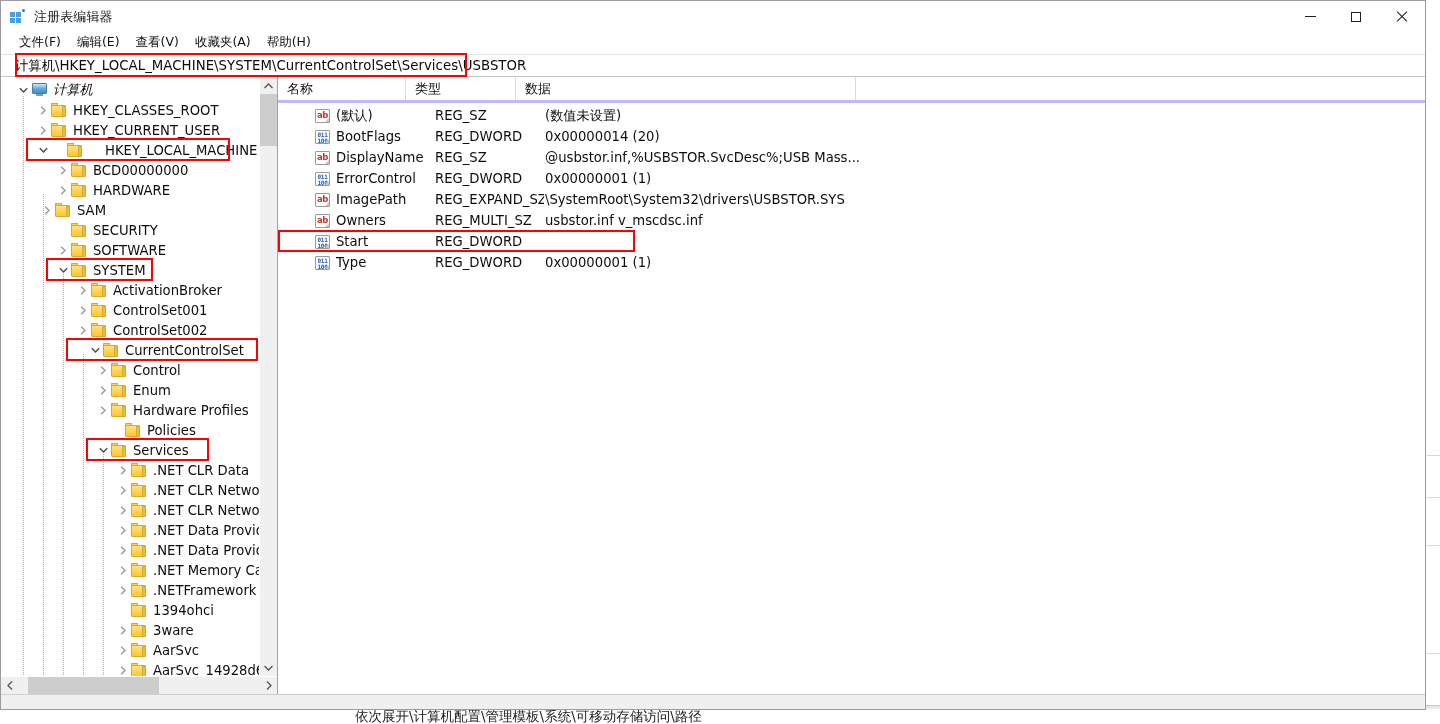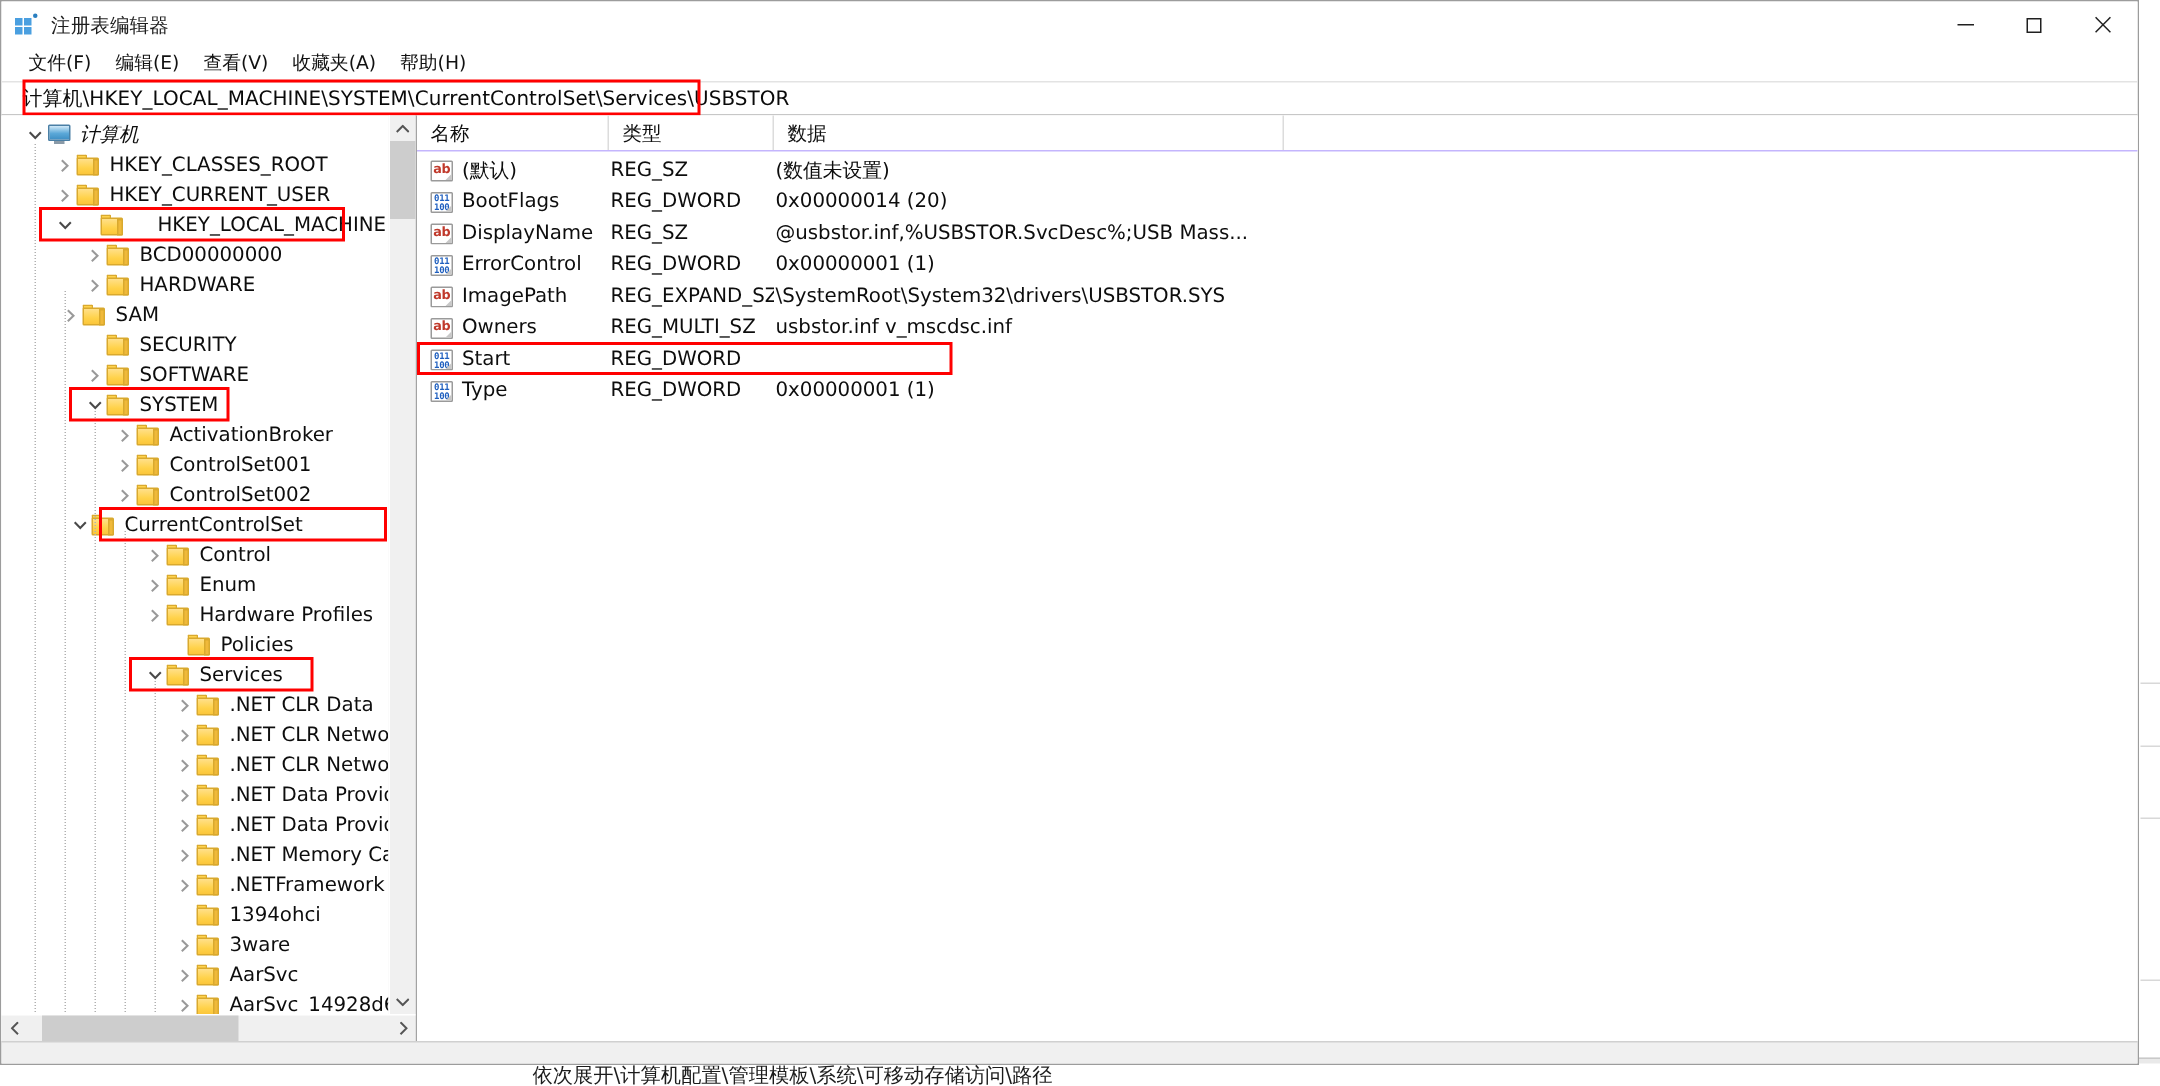--- a/index.html
+++ b/index.html
@@ -352,21 +352,21 @@
     background: #ffffff;
     display: flex;
     flex-direction: column;
     min-width: 0;
   }
   .list-header {
     height: 23px;
     min-height: 23px;
     display: flex;
     background: #ffffff;
-    border-bottom: 1px solid #c4b5fd;
+    border-bottom: 3px solid #c4b5fd;
     font-size: 13px;
     color: #0f0f0f;
     font-family: Liberation Sans, sans-serif;
   }
   .col-head {
     display: flex;
     align-items: center;
     padding-left: 9px;
     border-right: 1px solid #dcdcdc;
     box-sizing: border-box;
@@ -386,20 +386,21 @@
   }
   .list-row {
     height: 21px;
     display: flex;
     align-items: center;
     font-size: 13.2px;
     color: #0d0d0d;
     font-family: "DejaVu Sans", sans-serif;
     cursor: default;
     white-space: nowrap;
+    margin-left: 28px;
   }
   .cell-name {
     width: 128px;
     display: flex;
     align-items: center;
     padding-left: 9px;
     box-sizing: border-box;
     overflow: hidden;
   }
   .cell-type { width: 110px; padding-left: 1px; box-sizing: border-box; overflow: hidden; }
@@ -686,21 +687,21 @@
                     <path d="M1.2 0.8 L5 4.5 L1.2 8.2" fill="none" stroke="#9a9a9a" stroke-width="1.4"></path>
                   </svg>
                 </span>
                 <span class="folder">
                   <span class="tab"></span>
                   <span class="main"></span>
                   <span class="side"></span>
                 </span>
                 <span class="tree-label">ControlSet002</span>
               </div>
-              <div class="tree-row" style="padding-left: 44px;">
+              <div class="tree-row" style="padding-left: 86px;">
                 <span class="twisty">
                   <svg width="9" height="7" viewBox="0 0 9 7">
                     <path d="M0.8 1.2 L4.5 5 L8.2 1.2" fill="none" stroke="#4a4a4a" stroke-width="1.4"></path>
                   </svg>
                 </span>
                 <span class="folder">
                   <span class="tab"></span>
                   <span class="main"></span>
                   <span class="side"></span>
                 </span>

